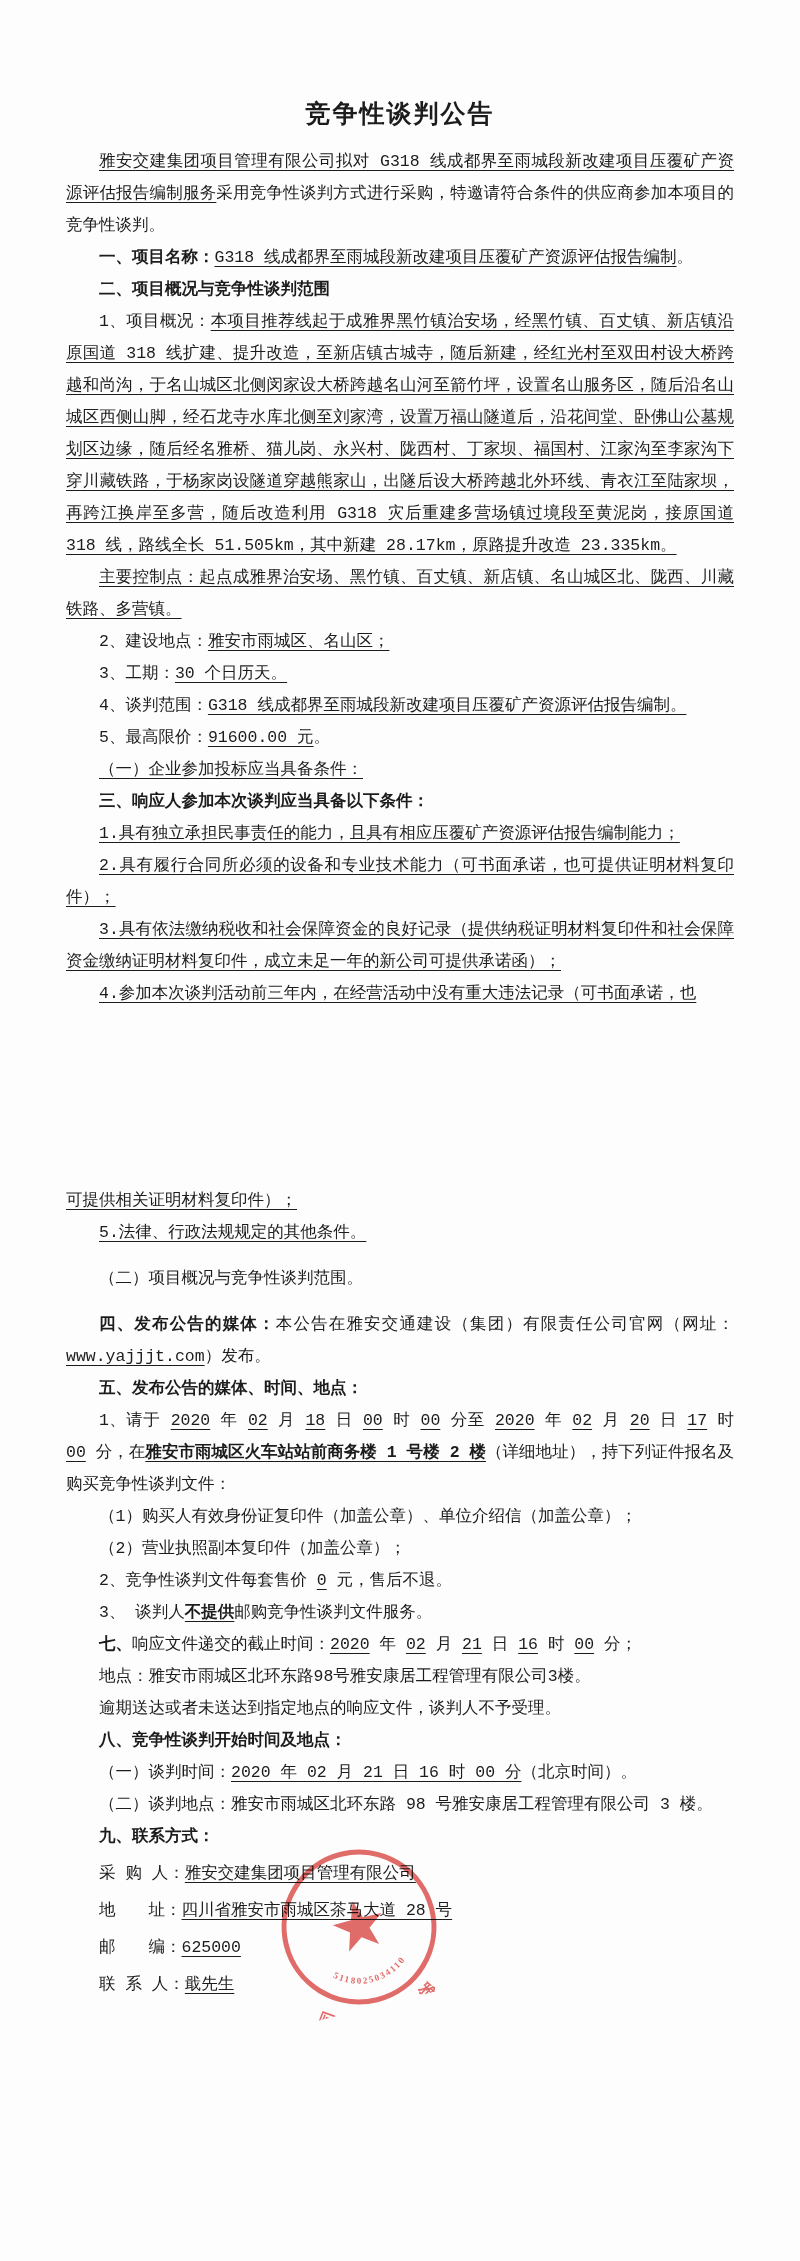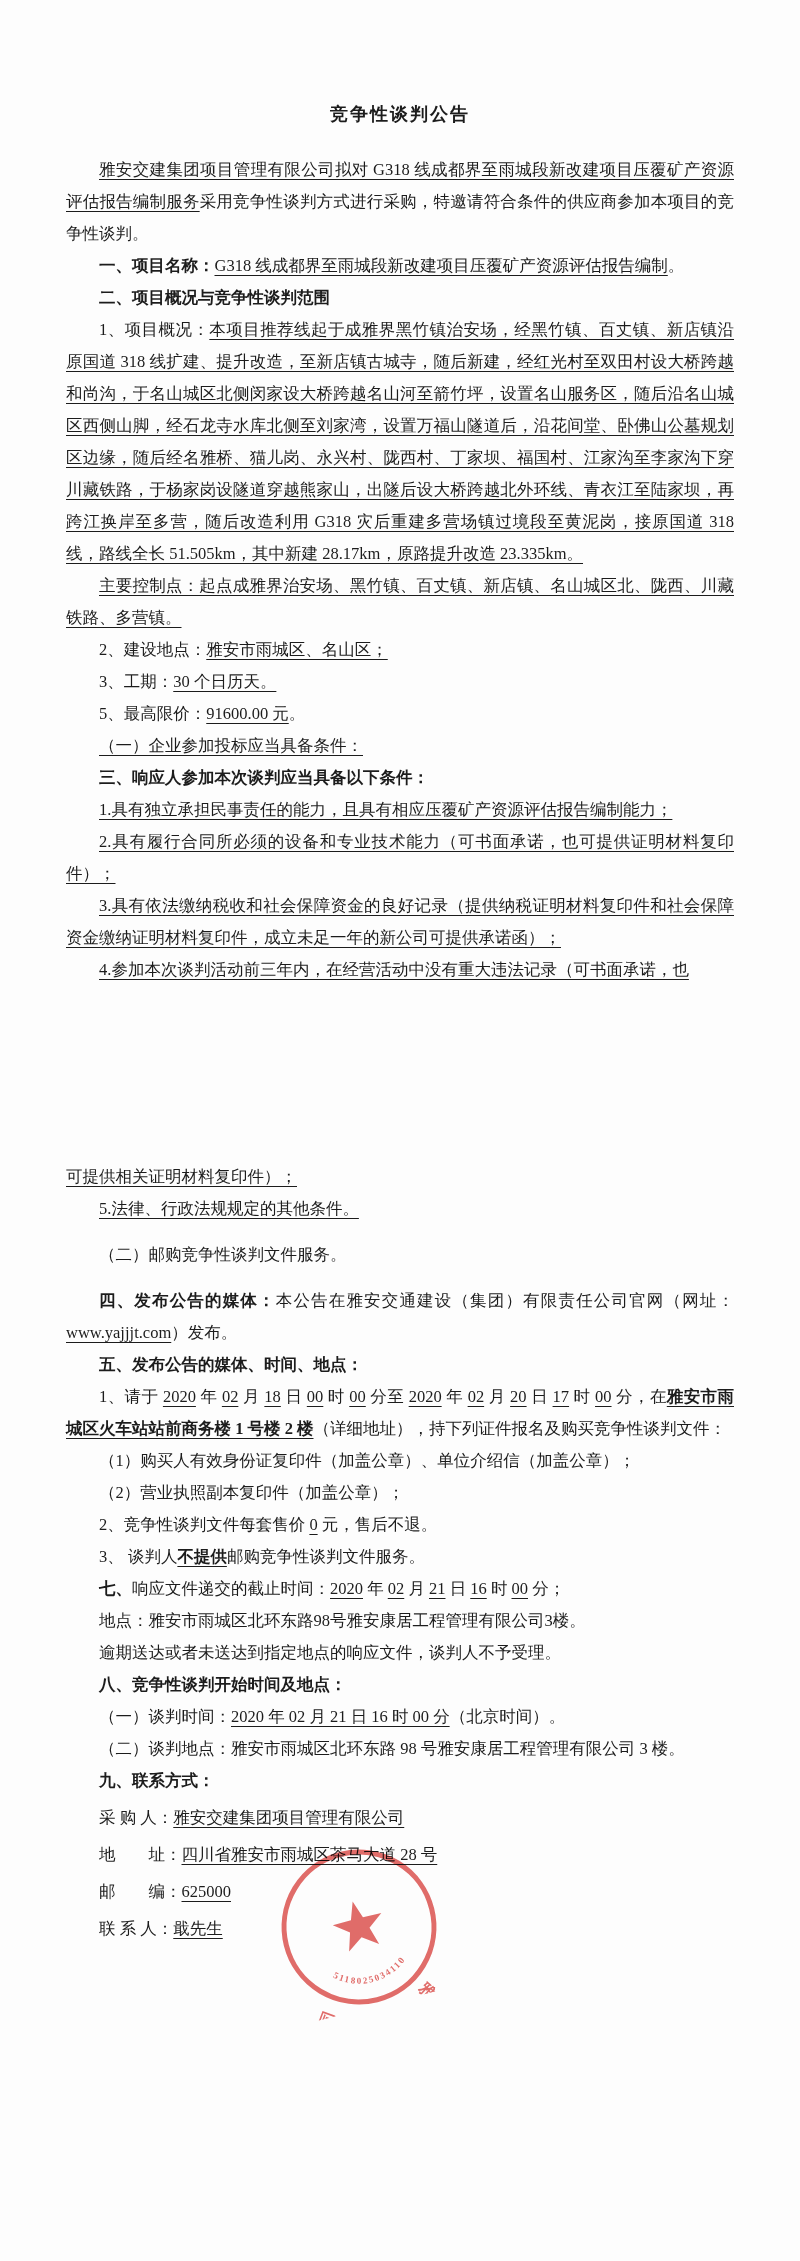--- a/index.html
+++ b/index.html
@@ -12,26 +12,26 @@
     padding:0 66px;
     overflow:hidden;
     font-family:"Liberation Serif","DejaVu Serif",serif;
     font-size:16.5px;
     line-height:32px;
     color:#1c1c1c;
   }
   .doc-title{
     margin-top:96px;
     text-align:center;
-    font-size:18px;
+    font-size:25px;
     font-weight:bold;
     line-height:36px;
     letter-spacing:2px;
   }
-  .body-blocks{margin-top:22px;}
+  .body-blocks{margin-top:14px;font-family:Liberation Mono, monospace;}
   .blk{text-align:justify;}
   .indent{text-indent:2em;}
   .sp{margin-top:14px;}
   .contact{margin-top:5px;}
   .gap{height:175px;}
   .b{font-weight:bold;}
   .u{text-decoration:underline;text-underline-offset:4px;text-decoration-thickness:1px;}
   .seal{
     position:absolute;
     left:278px;top:1846px;
@@ -51,31 +51,32 @@
   <div class="doc-title">竞争性谈判公告</div>
 
   <div class="body-blocks">
       <div class="blk indent"><span class="u">雅安交建集团项目管理有限公司拟对 G318 线成都界至雨城段新改建项目压覆矿产资源评估报告编制服务</span><span class="">采用竞争性谈判方式进行采购，特邀请符合条件的供应商参加本项目的竞争性谈判。</span></div>
       <div class="blk indent"><span class="b ">一、项目名称：</span><span class="u">G318 线成都界至雨城段新改建项目压覆矿产资源评估报告编制</span><span class="">。</span></div>
       <div class="blk indent"><span class="b ">二、项目概况与竞争性谈判范围</span></div>
       <div class="blk indent"><span class="">1、项目概况：</span><span class="u">本项目推荐线起于成雅界黑竹镇治安场，经黑竹镇、百丈镇、新店镇沿原国道 318 线扩建、提升改造，至新店镇古城寺，随后新建，经红光村至双田村设大桥跨越和尚沟，于名山城区北侧闵家设大桥跨越名山河至箭竹坪，设置名山服务区，随后沿名山城区西侧山脚，经石龙寺水库北侧至刘家湾，设置万福山隧道后，沿花间堂、卧佛山公墓规划区边缘，随后经名雅桥、猫儿岗、永兴村、陇西村、丁家坝、福国村、江家沟至李家沟下穿川藏铁路，于杨家岗设隧道穿越熊家山，出隧后设大桥跨越北外环线、青衣江至陆家坝，再跨江换岸至多营，随后改造利用 G318 灾后重建多营场镇过境段至黄泥岗，接原国道 318 线，路线全长 51.505km，其中新建 28.17km，原路提升改造 23.335km。</span></div>
       <div class="blk indent"><span class="u">主要控制点：起点成雅界治安场、黑竹镇、百丈镇、新店镇、名山城区北、陇西、川藏铁路、多营镇。</span></div>
       <div class="blk indent"><span class="">2、建设地点：</span><span class="u">雅安市雨城区、名山区；</span></div>
       <div class="blk indent"><span class="">3、工期：</span><span class="u">30 个日历天。</span></div>
+      <div class="blk indent"><span class="">4、谈判范围：</span><span class="u">G318 线成都界至雨城段新改建项目压覆矿产资源评估报告编制。</span></div>
       <div class="blk indent"><span class="">5、最高限价：</span><span class="u">91600.00 元</span><span class="">。</span></div>
       <div class="blk indent"><span class="u">（一）企业参加投标应当具备条件：</span></div>
       <div class="blk indent"><span class="b ">三、响应人参加本次谈判应当具备以下条件：</span></div>
       <div class="blk indent"><span class="u">1.具有独立承担民事责任的能力，且具有相应压覆矿产资源评估报告编制能力；</span></div>
       <div class="blk indent"><span class="u">2.具有履行合同所必须的设备和专业技术能力（可书面承诺，也可提供证明材料复印件）；</span></div>
       <div class="blk indent"><span class="u">3.具有依法缴纳税收和社会保障资金的良好记录（提供纳税证明材料复印件和社会保障资金缴纳证明材料复印件，成立未足一年的新公司可提供承诺函）；</span></div>
       <div class="blk indent"><span class="u">4.参加本次谈判活动前三年内，在经营活动中没有重大违法记录（可书面承诺，也</span></div>
       <div class="blk gap"></div>
       <div class="blk "><span class="u">可提供相关证明材料复印件）；</span></div>
       <div class="blk indent"><span class="u">5.法律、行政法规规定的其他条件。</span></div>
-      <div class="blk indent sp"><span class="">（二）邮购竞争性谈判文件服务。</span></div>
+      <div class="blk indent sp"><span class="">（二）项目概况与竞争性谈判范围。</span></div>
       <div class="blk indent sp"><span class="b ">四、发布公告的媒体：</span><span class="">本公告在雅安交通建设（集团）有限责任公司官网（网址：</span><span class="u">www.yajjjt.com</span><span class="">）发布。</span></div>
       <div class="blk indent"><span class="b ">五、发布公告的媒体、时间、地点：</span></div>
       <div class="blk indent"><span class="">1、请于 </span><span class="u">2020</span><span class=""> 年 </span><span class="u">02</span><span class=""> 月 </span><span class="u">18</span><span class=""> 日 </span><span class="u">00</span><span class=""> 时 </span><span class="u">00</span><span class=""> 分至 </span><span class="u">2020</span><span class=""> 年 </span><span class="u">02</span><span class=""> 月 </span><span class="u">20</span><span class=""> 日 </span><span class="u">17</span><span class=""> 时 </span><span class="u">00</span><span class=""> 分，在</span><span class="b u">雅安市雨城区火车站站前商务楼 1 号楼 2 楼</span><span class="">（详细地址），持下列证件报名及购买竞争性谈判文件：</span></div>
       <div class="blk indent"><span class="">（1）购买人有效身份证复印件（加盖公章）、单位介绍信（加盖公章）；</span></div>
       <div class="blk indent"><span class="">（2）营业执照副本复印件（加盖公章）；</span></div>
       <div class="blk indent"><span class="">2、竞争性谈判文件每套售价 </span><span class="u">0</span><span class=""> 元，售后不退。</span></div>
       <div class="blk indent"><span class="">3、 谈判人</span><span class="b u">不提供</span><span class="">邮购竞争性谈判文件服务。</span></div>
       <div class="blk indent"><span class="b ">七、</span><span class="">响应文件递交的截止时间：</span><span class="u">2020</span><span class=""> 年 </span><span class="u">02</span><span class=""> 月 </span><span class="u">21</span><span class=""> 日 </span><span class="u">16</span><span class=""> 时 </span><span class="u">00</span><span class=""> 分；</span></div>
       <div class="blk indent"><span class="">地点：雅安市雨城区北环东路98号雅安康居工程管理有限公司3楼。</span></div>
       <div class="blk indent"><span class="">逾期送达或者未送达到指定地点的响应文件，谈判人不予受理。</span></div>

